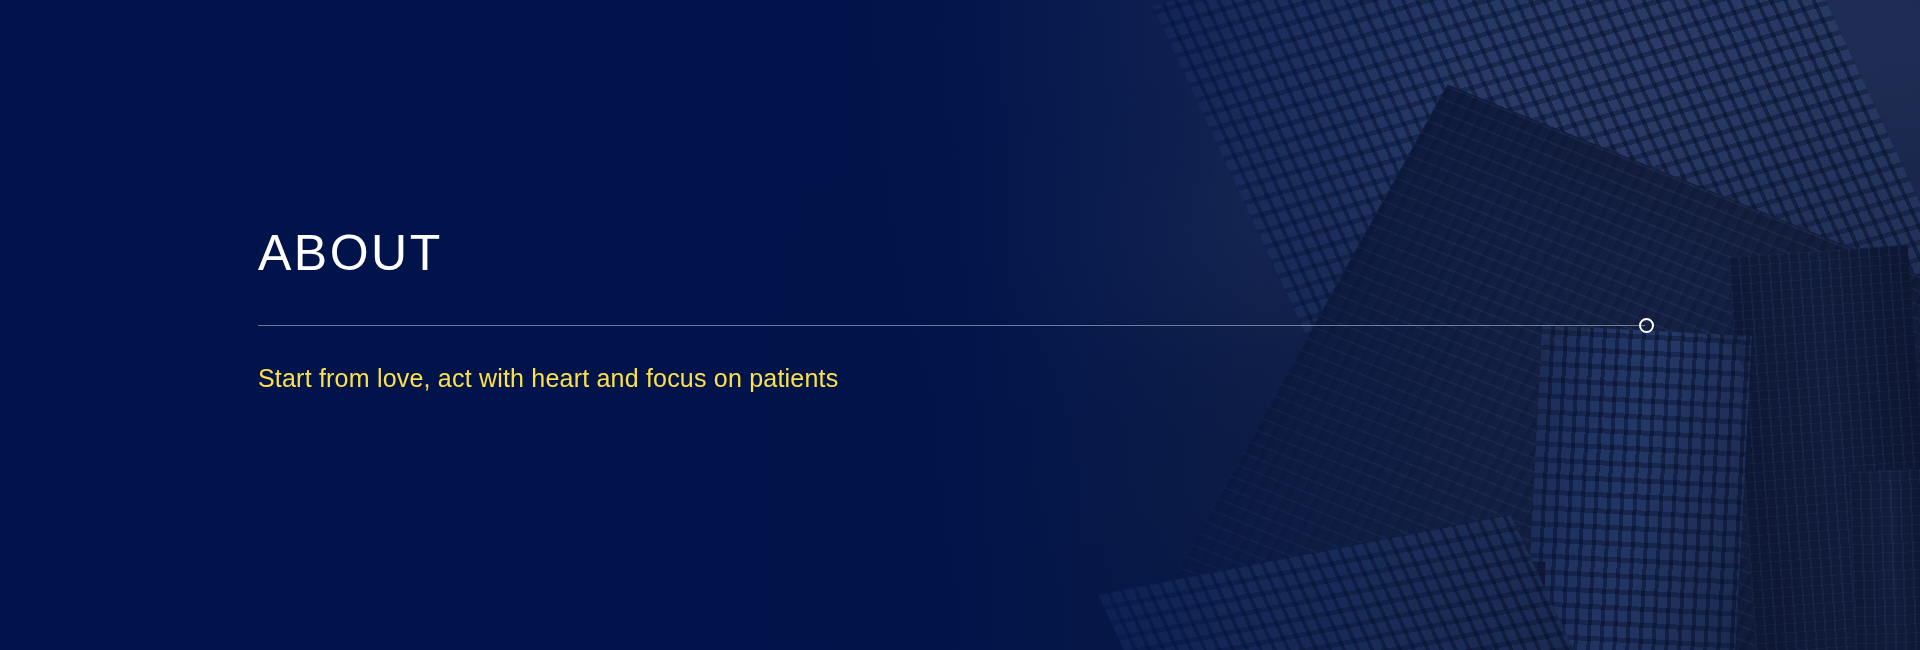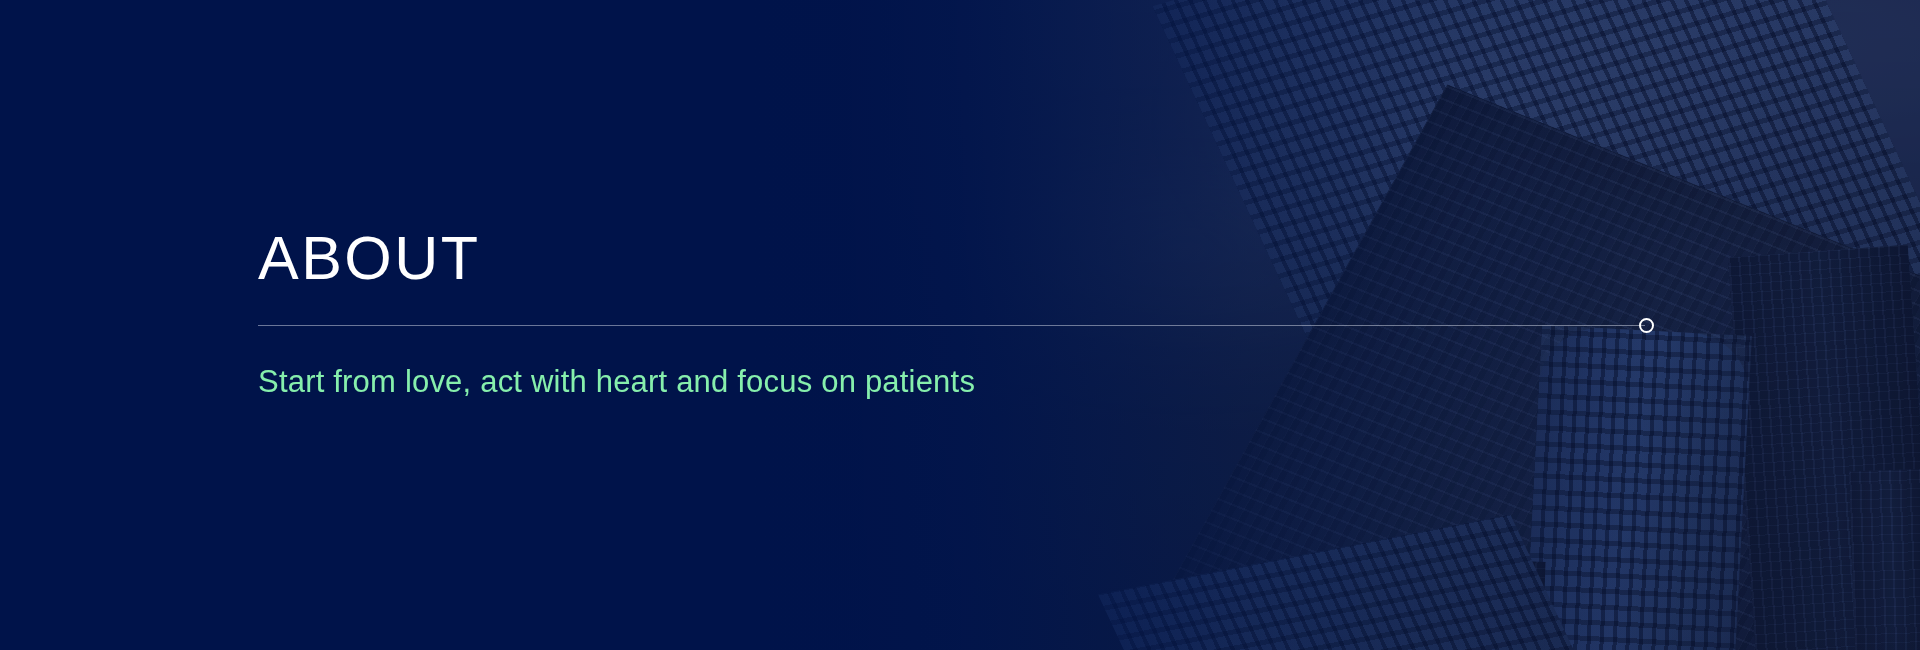--- a/index.html
+++ b/index.html
@@ -183,21 +183,21 @@
     position: absolute;
     left: 0; top: 0;
     width: 1920px; height: 650px;
   }
   .page-title {
     position: absolute;
     left: 258px;
     top: 228px;
     margin: 0;
     color: #ffffff;
-    font-size: 61px;
+    font-size: 50px;
     line-height: 1;
     font-weight: 300;
     letter-spacing: 2.5px;
     white-space: nowrap;
   }
   .rule-wrap {
     position: absolute;
     left: 258px;
     top: 318px;
     width: 1396px;
@@ -220,22 +220,22 @@
     border: 2px solid #ffffff;
     border-radius: 50%;
     background: transparent;
     box-sizing: content-box;
   }
   .page-subtitle {
     position: absolute;
     left: 258px;
     top: 362px;
     margin: 0;
-    color: #86efac;
-    font-size: 31px;
+    color: #fde047;
+    font-size: 25px;
     line-height: 1.3;
     font-weight: 400;
     letter-spacing: .2px;
     white-space: nowrap;
   }
 </style>
 </head>
 <body>
 
 <div id="stage">

